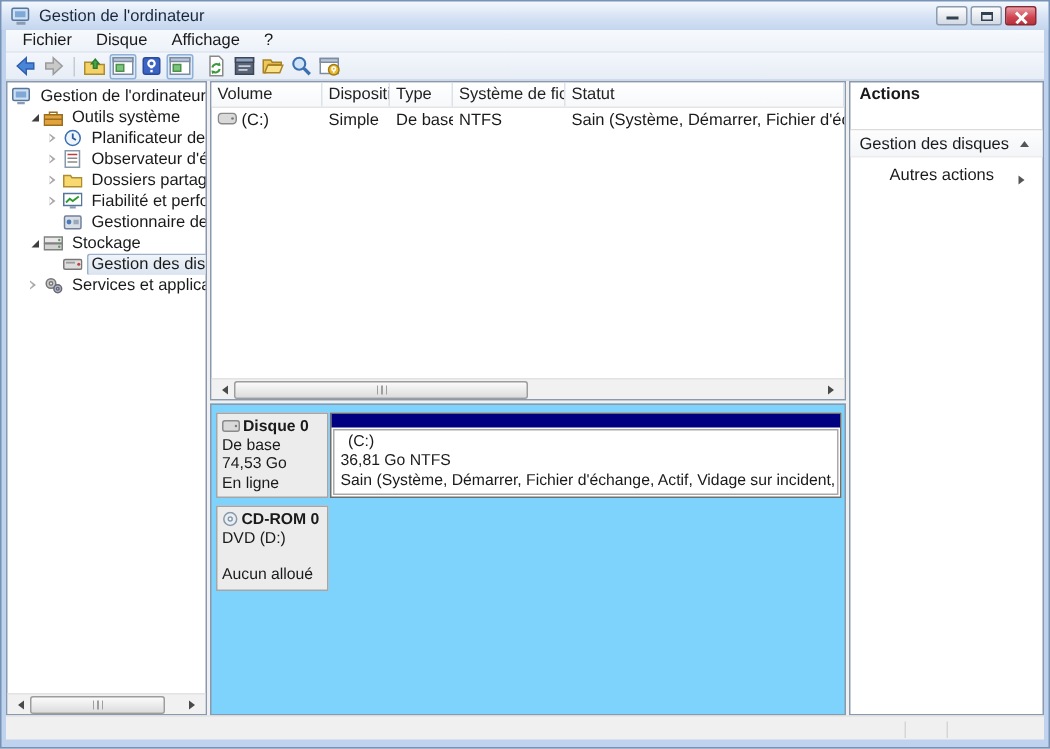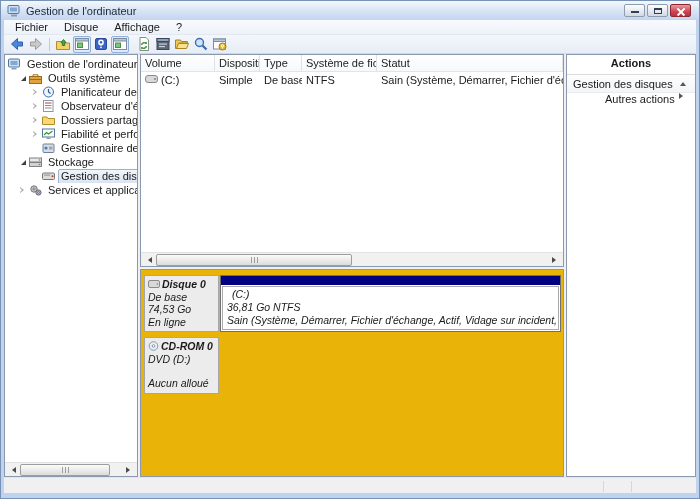--- a/index.html
+++ b/index.html
@@ -66,41 +66,41 @@
   .sb-grip{width:7px;height:6px;background-image:repeating-linear-gradient(90deg,#9f9f9f 0 1px,transparent 1px 3px);}
   
   .volume-list{top:0;left:0;right:0;height:213px;overflow:hidden;}
   .vl-header{display:flex;height:17px;border-bottom:1px solid #e4e4e4;background:linear-gradient(#ffffff,#f6f8fa);}
   .vl-hcell{padding:2px 0 0 4px;border-right:1px solid #dde2e9;overflow:hidden;white-space:nowrap;color:#222;}
   .vl-row{display:flex;height:15px;align-items:center;}
   .vl-cell{padding-left:4px;overflow:hidden;white-space:nowrap;display:flex;align-items:center;gap:3px;}
   .c0{width:74px;flex:none;} .c1{width:45px;flex:none;} .c2{width:42px;flex:none;} .c3{width:75px;flex:none;} .c4{flex:1;min-width:0;}
   .vl-hscroll{position:absolute;bottom:0;left:0;right:0;height:14px;background:#f1f1f1;border-top:1px solid #e2e2e2;}
   
-  .disk-view{position:absolute;top:215px;left:0;right:0;bottom:0;background:#eab308;border:1px solid #8a99ad;overflow:hidden;font-style:italic;}
+  .disk-view{position:absolute;top:215px;left:0;right:0;bottom:0;background:#7dd3fc;border:1px solid #8a99ad;overflow:hidden;}
   .disk-row{position:absolute;left:3px;right:2px;height:57px;display:flex;}
   .row-disk0{top:5px;} .row-cdrom{top:67px;}
   .disk-label{width:75px;flex:none;background:#ececec;border:1px solid #a6a6a6;padding:2px 3px;font-size:10.5px;line-height:12.5px;overflow:hidden;}
   .disk-name{font-weight:bold;display:flex;align-items:center;gap:2px;white-space:nowrap;}
   .disk-graph{flex:1;margin-left:1px;border:1px solid #6f6f6f;background:#fff;position:relative;min-width:0;}
   .part-stripe{height:9px;background:#000080;}
   .part-body{position:absolute;top:10px;left:1px;right:1px;bottom:1px;border:1px solid #a9a9a9;background:#fff;
     padding:1px 0 0 4px;font-size:10.5px;line-height:13px;overflow:hidden;white-space:nowrap;}
   .part-name{padding-left:5px;}
   .legend{position:absolute;bottom:0;left:0;right:0;height:15px;border-top:1px solid #c9c9c9;
     display:flex;align-items:center;gap:5px;padding-left:4px;background:#f0f0f0;font-size:10.5px;}
   .sw{width:9px;height:9px;flex:none;border:1px solid #3c3c3c;}
   .sw-black{background:#000000;} .sw-navy{background:#000080;}
   .legend-label{margin-right:6px;}
   
-  .actions-header{height:20px;font-weight:bold;padding:2px 6px 0;border-bottom:1px solid #dcdcdc;text-align:center;}
+  .actions-header{height:32px;font-weight:bold;padding:2px 6px 0;border-bottom:1px solid #dcdcdc;}
   .actions-group{height:18px;display:flex;align-items:center;justify-content:space-between;
     padding:0 9px 0 6px;border-bottom:1px solid #ececec;background:linear-gradient(#fdfdfd,#f3f5f8);}
   .tri-up{width:0;height:0;border:3.5px solid transparent;border-bottom:4.5px solid #555;margin-bottom:3px;}
-  .actions-sub{height:18px;display:flex;align-items:flex-start;justify-content:space-between;padding:0 9px 0 26px;margin-left:12px;}
+  .actions-sub{height:18px;display:flex;align-items:flex-end;justify-content:space-between;padding:0 9px 0 26px;}
   .tri-right{width:0;height:0;border:3.5px solid transparent;border-left:4.5px solid #555;margin-left:4px;}
   
   .statusbar{position:absolute;left:3px;right:3px;bottom:5px;height:16px;background:#f0f0f0;border-top:1px solid #e6e6e6;}
   .status-sep{position:absolute;top:3px;width:1px;height:11px;background:#d6d6d6;}
   .sep1{right:92px;} .sep2{right:64px;}
 </style>
 </head>
 <body>
 
 <div class="window">

